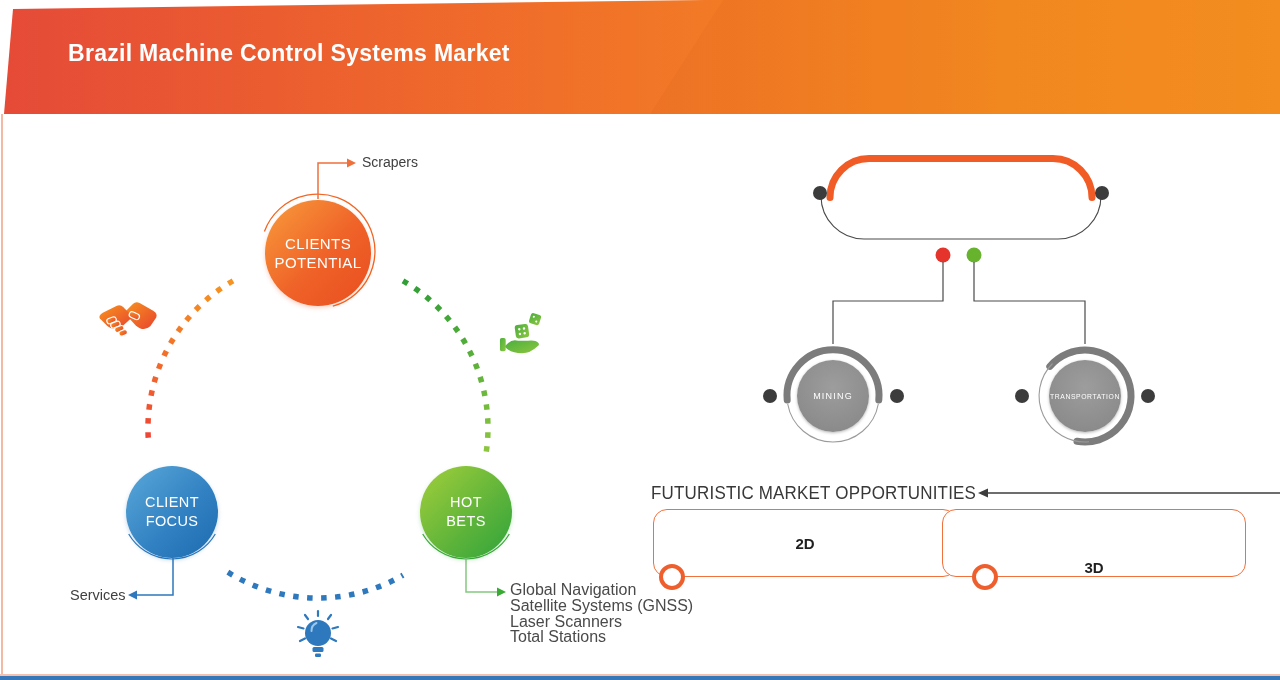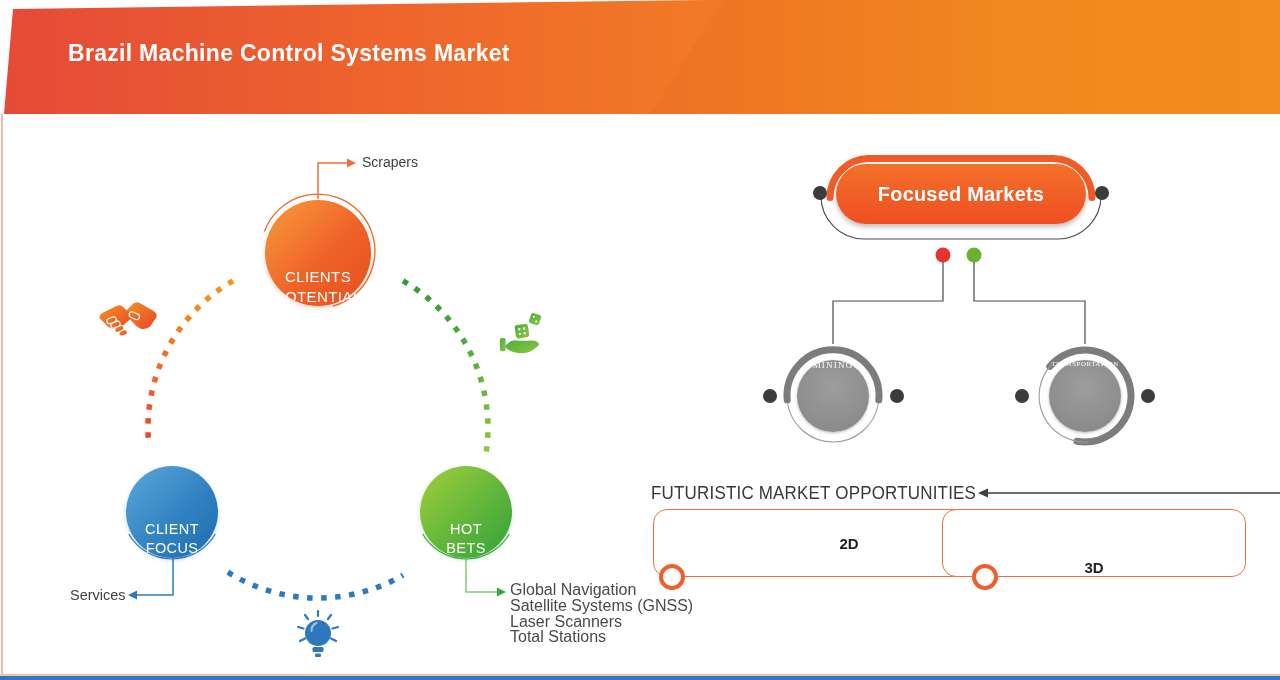--- a/index.html
+++ b/index.html
@@ -17,21 +17,21 @@
 
   
   .edge-left{position:absolute;left:1px;top:114px;bottom:5px;width:2px;background:#f3b9a4;}
   .edge-bottom{position:absolute;left:0;right:0;bottom:4px;height:1.6px;background:#f3c1ad;}
   .bottom-bar{position:absolute;left:0;right:0;bottom:0;height:4px;background:#3577b8;}
 
   
   .deco{position:absolute;left:0;top:0;width:1280px;height:680px;pointer-events:none;}
 
   
-  .circle{position:absolute;border-radius:50%;display:flex;align-items:flex-end;justify-content:center;
+  .circle{position:absolute;border-radius:50%;display:flex;align-items:center;justify-content:center;
     text-align:center;color:#fff;}
   .circle-label{white-space:pre-line;line-height:1.3;font-weight:500;letter-spacing:0.4px;}
   #circle-potential{left:265px;top:200px;width:106px;height:106px;font-size:15px;
     background:linear-gradient(135deg,#f89c3c 0%,#ef6228 55%,#e94e1f 100%);
     box-shadow:0 2px 4px rgba(233,78,31,0.25);}
   #circle-focus{left:126px;top:466px;width:92px;height:92px;font-size:14.5px;
     background:linear-gradient(135deg,#5aa8d9 0%,#2f7fc1 60%,#1d6bae 100%);
     box-shadow:0 2px 4px rgba(29,107,174,0.25);}
   #circle-hotbets{left:420px;top:466px;width:92px;height:92px;font-size:14.5px;
     background:linear-gradient(135deg,#a3cf3b 0%,#5cb33a 60%,#2fa43a 100%);
@@ -50,31 +50,31 @@
   #icon-bulb{left:295px;top:606px;width:46px;height:56px;}
 
   
   .pill{position:absolute;left:836px;top:164px;width:250px;height:60px;border-radius:30px;
     background:linear-gradient(180deg,#f3702a 0%,#ee4f23 100%);
     box-shadow:0 3px 5px rgba(0,0,0,0.25);
     display:flex;align-items:center;justify-content:center;color:#fff;font-size:20px;font-weight:bold;
     letter-spacing:0.2px;}
   .gray-circle{position:absolute;width:72px;height:72px;border-radius:50%;
     background:radial-gradient(circle at 50% 38%,#9d9d9d 0%,#8b8b8b 75%);
-    display:flex;align-items:flex-start;justify-content:center;color:#fff;text-align:center;
-    box-shadow:0 1px 3px rgba(0,0,0,0.28);font-family:Liberation Serif, serif;}
+    display:flex;align-items:center;justify-content:center;color:#fff;text-align:center;
+    box-shadow:0 1px 3px rgba(0,0,0,0.28);}
   #circle-mining{left:797px;top:360px;font-size:9px;letter-spacing:1.2px;}
   #circle-transportation{left:1049px;top:360px;font-size:6.8px;letter-spacing:0.6px;}
 
   #fut-title{position:absolute;left:651px;top:483px;font-size:17.5px;color:#383838;
     letter-spacing:0.2px;transform:scaleX(0.97);transform-origin:left center;white-space:nowrap;}
   .opp-box{position:absolute;top:509px;width:302px;height:66px;border:1.6px solid #f0713d;
     border-radius:14px;background:#fff;display:flex;align-items:center;justify-content:center;
     font-size:15px;font-weight:bold;color:#1f1f1f;}
-  #box-2d{left:653px;padding-left:44px;}
+  #box-2d{left:653px;}
   #box-3d{left:942px;align-items:flex-end;}
   .donut{position:absolute;top:564px;width:18px;height:18px;border:4px solid #ee5f2d;
     border-radius:50%;background:#fff;}
   #donut-2d{left:659px;}
   #donut-3d{left:972px;}
 </style>
 </head>
 <body>
 
 <div class="page">
@@ -221,23 +221,20 @@
         <line x1="10" y1="8" x2="13" y2="12"></line>
         <line x1="36" y1="8" x2="33" y2="12"></line>
         <line x1="3" y1="20" x2="8.5" y2="21.5"></line>
         <line x1="43" y1="20" x2="37.5" y2="21.5"></line>
         <line x1="5" y1="34" x2="10" y2="31.5"></line>
         <line x1="41" y1="34" x2="36" y2="31.5"></line>
       </g>
     </svg>
   </div>
 
-  <div class="pill">
-    <span>Focused Markets</span>
-  </div>
 
   <div class="gray-circle" id="circle-mining">
     <span>MINING</span>
   </div>
   <div class="gray-circle" id="circle-transportation">
     <span>TRANSPORTATION</span>
   </div>
 
   <div id="fut-title">FUTURISTIC MARKET OPPORTUNITIES</div>
 

